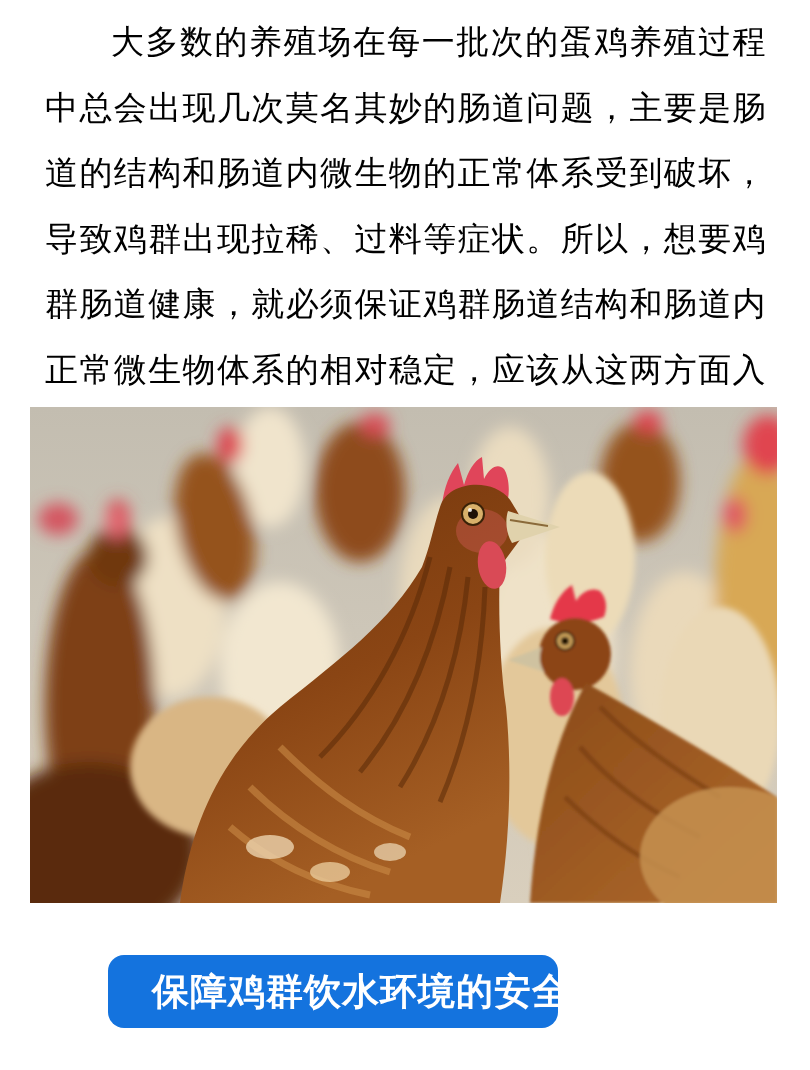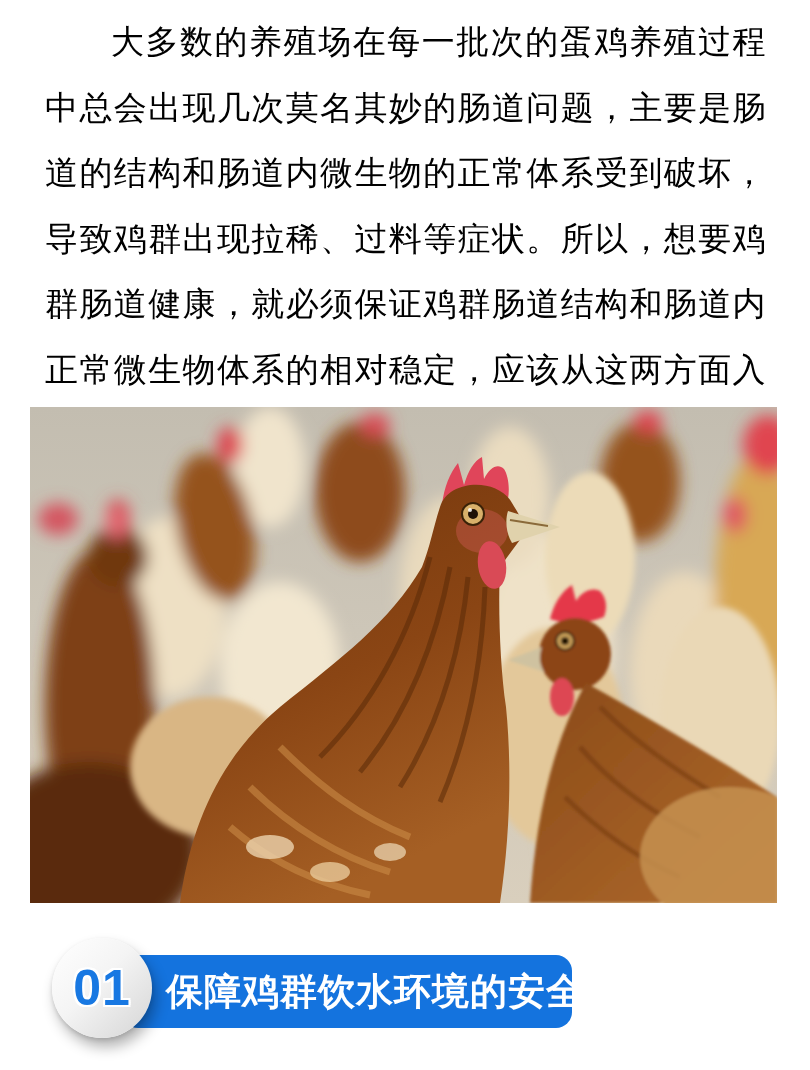--- a/index.html
+++ b/index.html
@@ -44,21 +44,21 @@
   
   .section-header {
     position: absolute;
     left: 0;
     top: 930px;
     width: 100%;
     height: 125px;
   }
   .banner {
     position: absolute;
-    left: 122px;
+    left: 108px;
     top: 25px;            
     width: 450px;
     height: 73px;
     background: #1473de;
     border-radius: 16px;
     display: flex;
     align-items: center;
     padding-left: 44px;
     z-index: 1;
   }
@@ -196,18 +196,15 @@
         <path d="M570,300 C600,330 640,360 690,390 M550,340 C580,375 620,405 670,430 M535,390 C565,420 605,450 650,470" fill="none" stroke="#6e3408" stroke-width="5" opacity="0.5"></path>
         <ellipse cx="700" cy="450" rx="90" ry="70" fill="#c69050" opacity="0.85"></ellipse>
       </g>
     </svg>
   </figure>
 
   <div class="section-header">
     <div class="banner">
       <span class="banner-title">保障鸡群饮水环境的安全</span>
     </div>
-    <div class="number-badge">
-      <span>01</span>
-    </div>
   </div>
 
 </div>
 
 </body></html>

